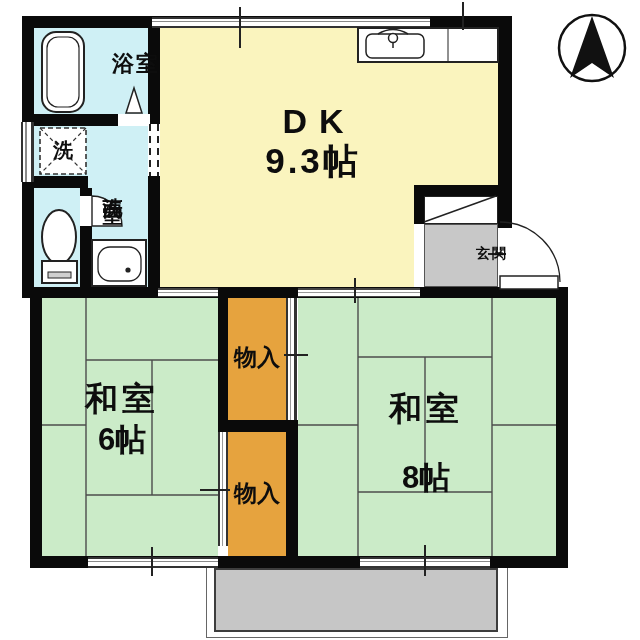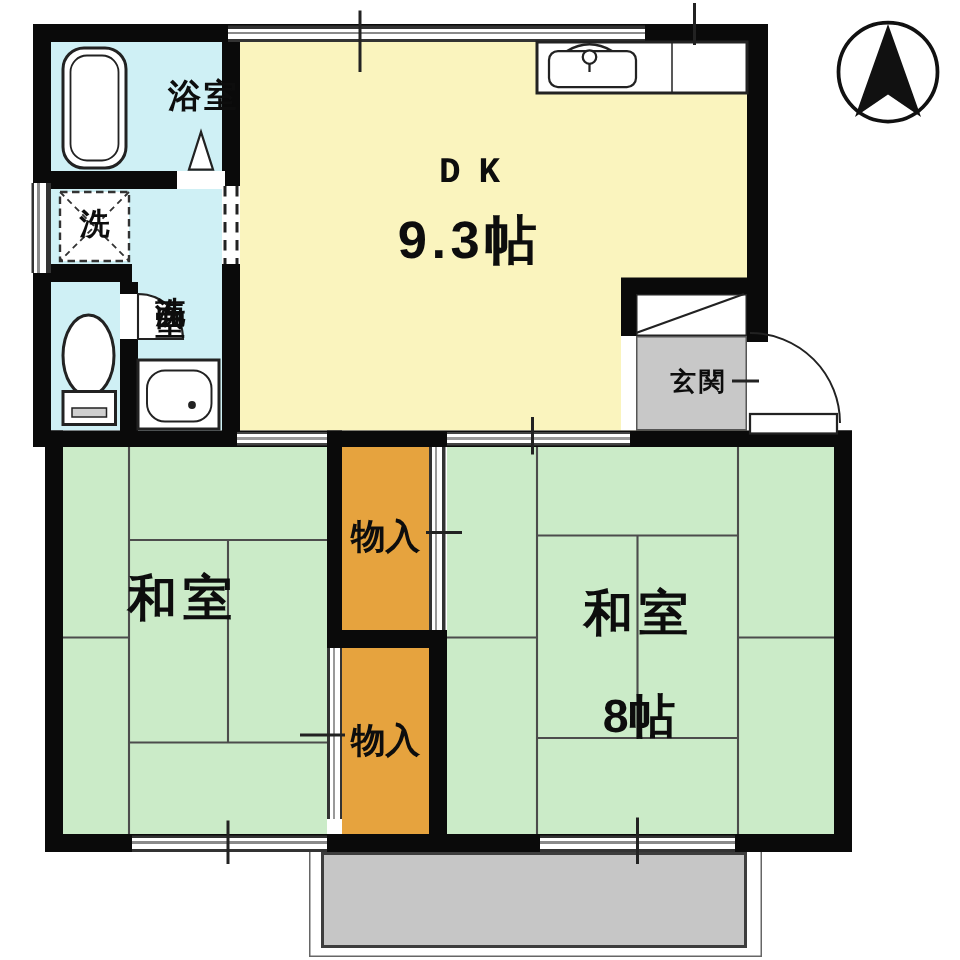--- a/index.html
+++ b/index.html
@@ -156,22 +156,23 @@
 
     <g>
       <circle cx="592" cy="48" r="33" fill="#fff" stroke="#111" stroke-width="2.5"></circle>
       <polygon points="592,16 570,78 592,63 614,78" fill="#111"></polygon>
     </g>
   </svg>
 
   <div class="lbl" style="left:70px;top:53px;width:90px;font-size:22px;letter-spacing:2px;text-align:right;">浴室</div>
   <div class="lbl" style="left:48px;top:140px;width:30px;font-size:20px;">洗</div>
   <div class="lbl lbl-v" style="left:103px;top:136px;height:100px;font-size:20px;letter-spacing:3px;">洗面室</div>
-  <div class="lbl" style="left:238px;top:104px;width:150px;font-size:24px;letter-spacing:12px;padding-left:12px;box-sizing:border-box;font-family:Liberation Mono, monospace;">DK</div>
+  <div class="lbl" style="left:238px;top:104px;width:150px;font-size:34px;letter-spacing:12px;padding-left:12px;box-sizing:border-box;">DK</div>
   <div class="lbl" style="left:238px;top:143px;width:150px;font-size:35px;letter-spacing:3px;">9.3帖</div>
-  <div class="lbl" style="left:424px;top:246px;width:84px;font-size:17px;letter-spacing:2px;">玄関</div>
+  <div class="lbl" style="left:424px;top:246px;width:84px;font-size:14px;letter-spacing:2px;text-align:right;">玄関</div>
   <div class="lbl" style="left:52px;top:382px;width:140px;font-size:33px;letter-spacing:4px;">和室</div>
+  <div class="lbl" style="left:52px;top:424px;width:140px;font-size:31px;">6帖</div>
   <div class="lbl" style="left:356px;top:392px;width:140px;font-size:33px;letter-spacing:4px;">和室</div>
   <div class="lbl" style="left:356px;top:434px;width:140px;font-size:31px;margin-top:28px;">8帖</div>
   <div class="lbl" style="left:228px;top:346px;width:58px;font-size:23px;">物入</div>
   <div class="lbl" style="left:228px;top:482px;width:58px;font-size:23px;">物入</div>
 
 </div>
 
 </body></html>

